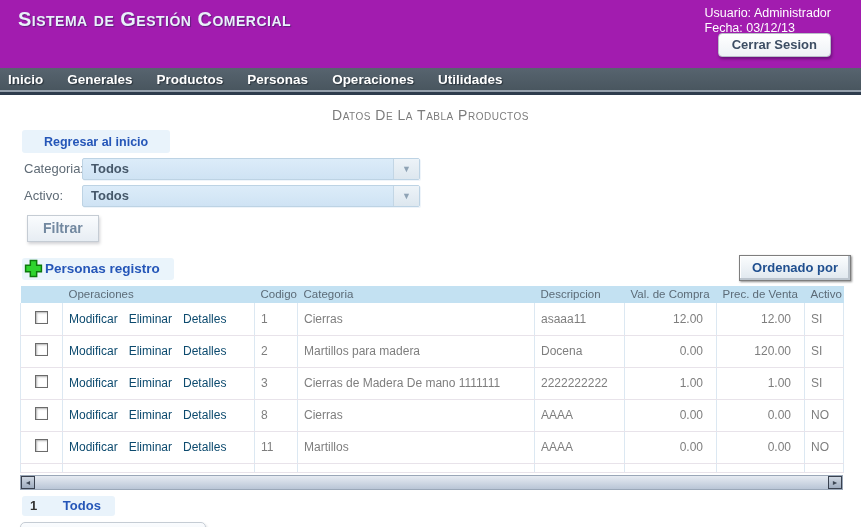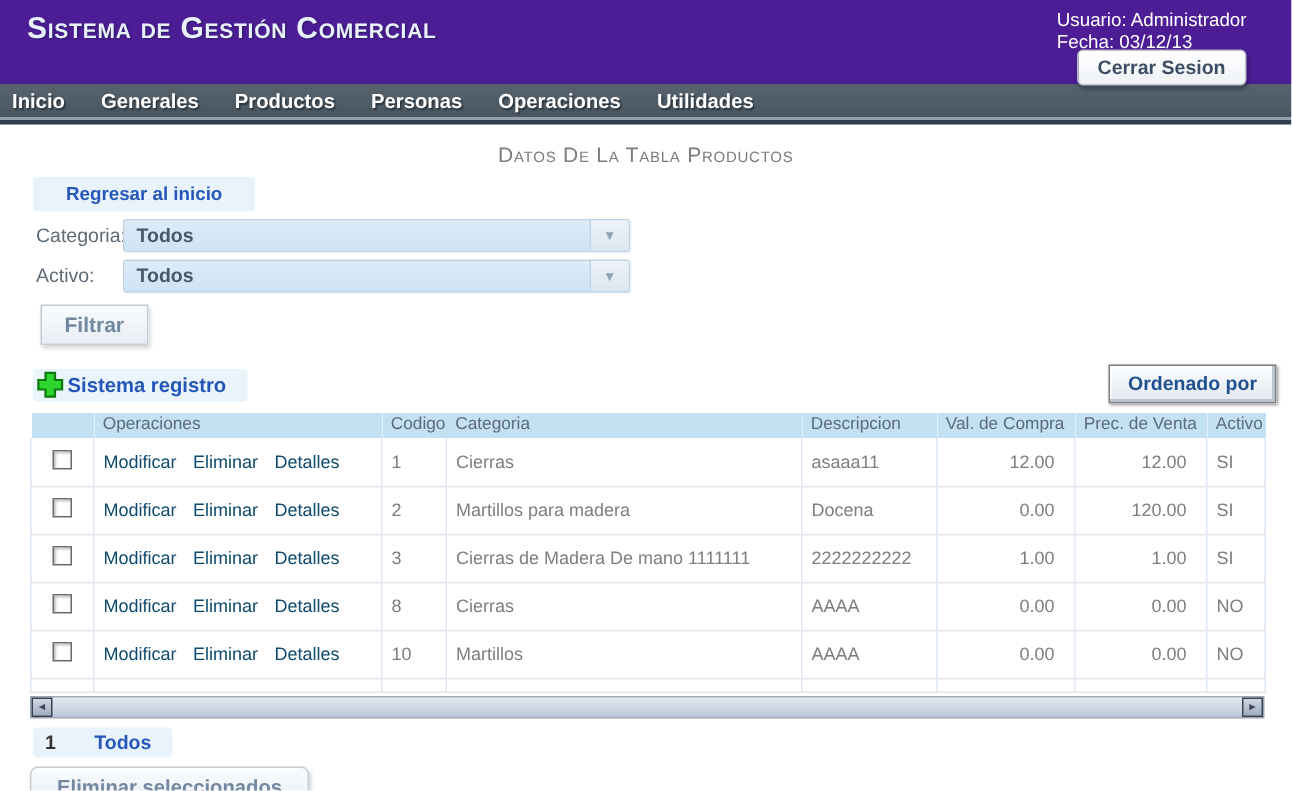--- a/index.html
+++ b/index.html
@@ -6,22 +6,22 @@
   html,body { width:861px; }
   body {
     font-family:"Liberation Sans", sans-serif;
     background:#ffffff;
     position:relative;
     height:527px;
     overflow:hidden;
   }
   
   .banner {
-    height:56px;
-    background:#4c1d95;
+    height:68px;
+    background:#a21caf;
     position:relative;
   }
   .banner-title {
     position:absolute; left:18px; top:8px;
     font-variant:small-caps;
     font-weight:bold;
     font-size:20px;
     letter-spacing:.5px;
     color:#e9f1fa;
     text-shadow:1px 1px 1px rgba(20,30,60,.45);
@@ -272,21 +272,21 @@
 
   <button class="btn-soft filtrar-btn">Filtrar</button>
 
   <button class="ordenado-btn">Ordenado por</button>
 
   <div>
     <span class="insert-wrap">
       <svg class="plus-icon" viewBox="0 0 18 18">
         <path d="M6 1.5h6v4.5h4.5v6H12v4.5H6V12H1.5V6H6z" fill="#2fd42f" stroke="#0c7a0c" stroke-width="1.4"></path>
       </svg>
-      <a class="insert-link">Sistema registro</a>
+      <a class="insert-link">Personas registro</a>
     </span>
   </div>
 
   <table class="grid">
     <colgroup>
       <col class="c-check">
         <col class="c-ops">
         <col class="c-cod">
         <col class="c-cat">
       <col class="c-desc">
@@ -343,21 +343,21 @@
         <td class="cod">8</td>
         <td>Cierras</td>
         <td>AAAA</td>
         <td class="num">0.00</td>
         <td class="num">0.00</td>
         <td>NO</td>
       </tr>
       <tr>
         <td class="cell-check"><span class="checkbox"></span></td>
         <td class="ops"><span>Modificar</span><span>Eliminar</span><span>Detalles</span></td>
-        <td class="cod">10</td>
+        <td class="cod">11</td>
         <td>Martillos</td>
         <td>AAAA</td>
         <td class="num">0.00</td>
         <td class="num">0.00</td>
         <td>NO</td>
       </tr>
       <tr class="empty-row">
         <td></td>
           <td></td>
           <td></td>

